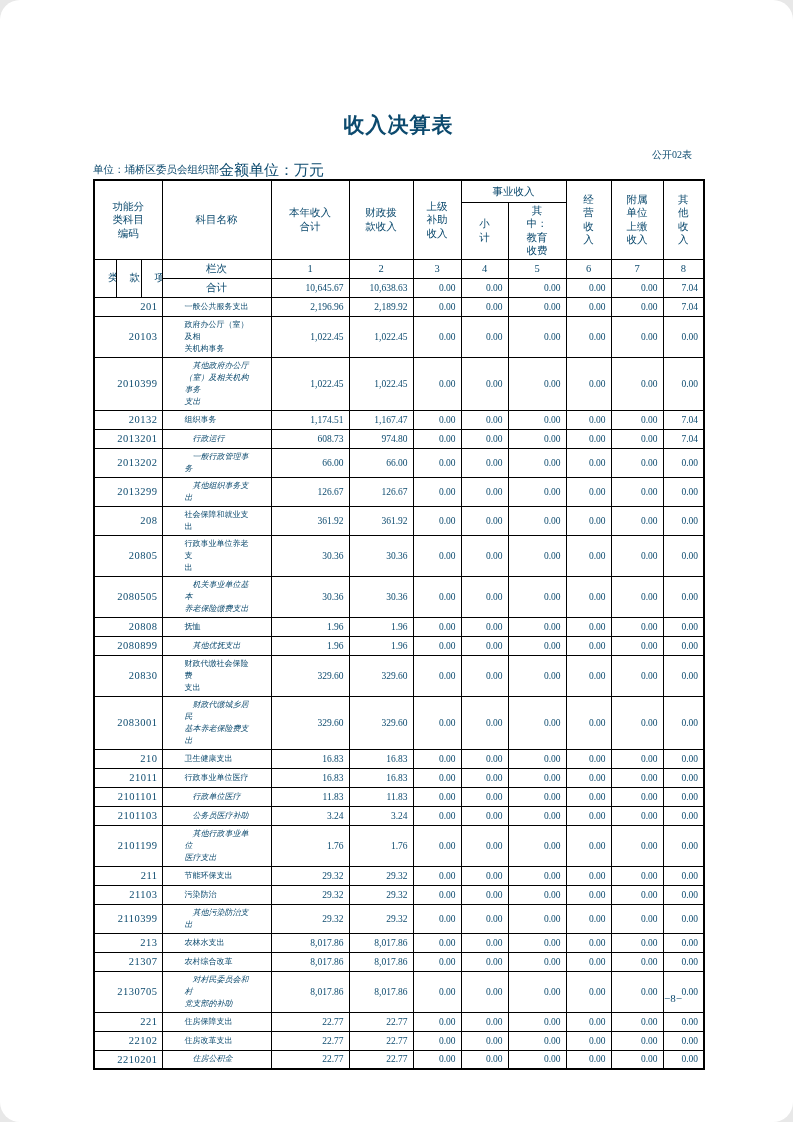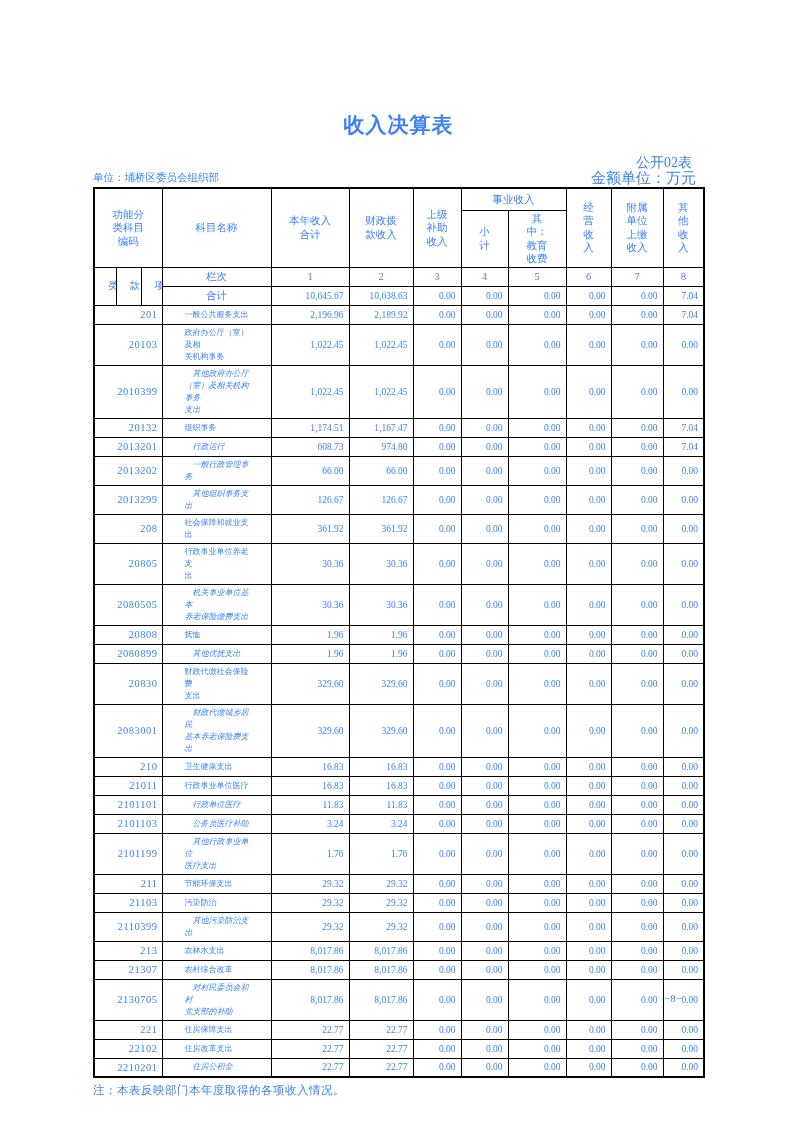--- a/index.html
+++ b/index.html
@@ -1,28 +1,28 @@
 <!DOCTYPE html>
 <html><head>
 <meta charset="utf-8">
 <style>
   * { margin:0; padding:0; box-sizing:border-box; }
   body { background:#e8e8e8; font-family:"Liberation Serif","DejaVu Serif",serif; }
   .page {
     position:relative; width:793px; height:1122px; margin:0 auto;
-    background:#ffffff; color:#3b82f6; overflow:hidden;
+    background:#ffffff; color:#0c4a6e; overflow:hidden;border-radius:20px;
   }
   .content { position:absolute; left:93px; top:112px; width:611px; }
   .doc-title {
     text-align:center; font-size:21px; font-weight:bold;
     font-family:"DejaVu Sans","Liberation Sans",sans-serif;
     letter-spacing:1px; line-height:26px;
   }
-  .form-label { text-align:right; font-size:14px; margin-top:18px; line-height:13px; padding-right:12px; }
-  .meta-line { display:flex; justify-content:space-between; align-items:flex-end; margin-top:2px; }
+  .form-label { text-align:right; font-size:10px; margin-top:10px; line-height:13px; padding-right:12px; }
+  .meta-line { display:flex; align-items:flex-end; margin-top:2px; }
   .unit-label { font-size:10.5px; line-height:14px; }
   .amount-unit-label { font-size:15px; line-height:13px; padding-right:8px; }
   table.income {
     border-collapse:collapse; table-layout:fixed; width:611px;
     margin-top:2px; border:2px solid #000;
   }
   table.income th, table.income td {
     border:1px solid #000; vertical-align:middle; overflow:hidden;
   }
   table.income th {
@@ -473,17 +473,16 @@
             <td class="num">0.00</td>
             <td class="num">0.00</td>
             <td class="num">0.00</td>
             <td class="num">0.00</td>
             <td class="num">0.00</td>
             <td class="num">0.00</td>
           </tr>
         </tbody>
     </table>
 
-    <div class="note">注：本表反映部门本年度取得的各项收入情况。</div>
   </div>
 
   <div class="page-number">−8−</div>
 </div>
 
 </body></html>

